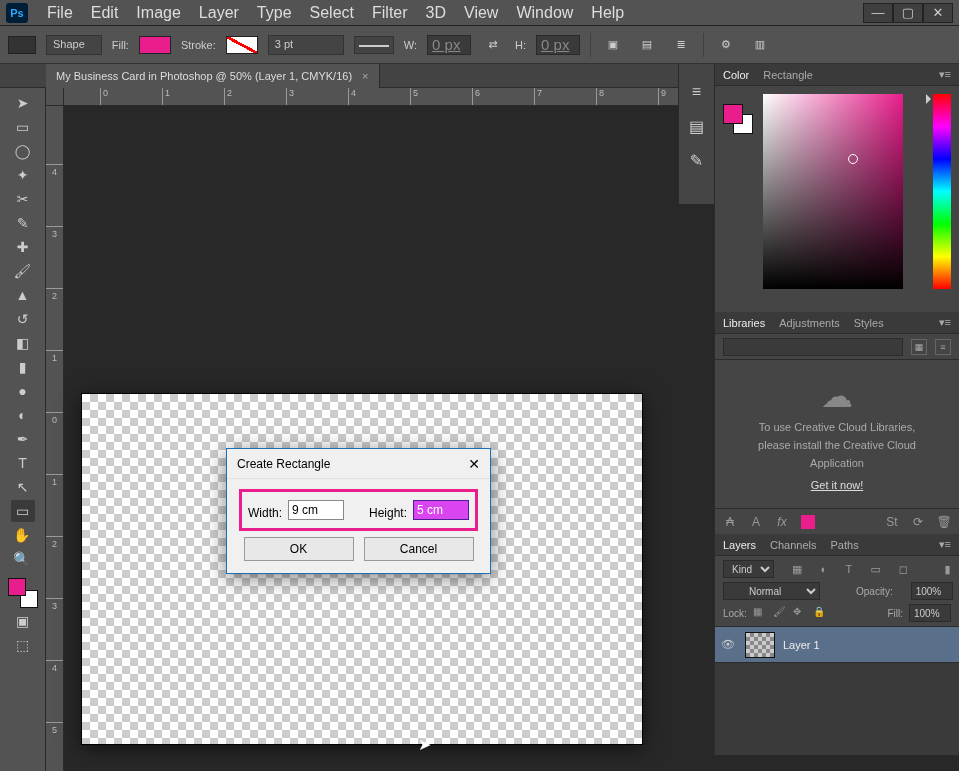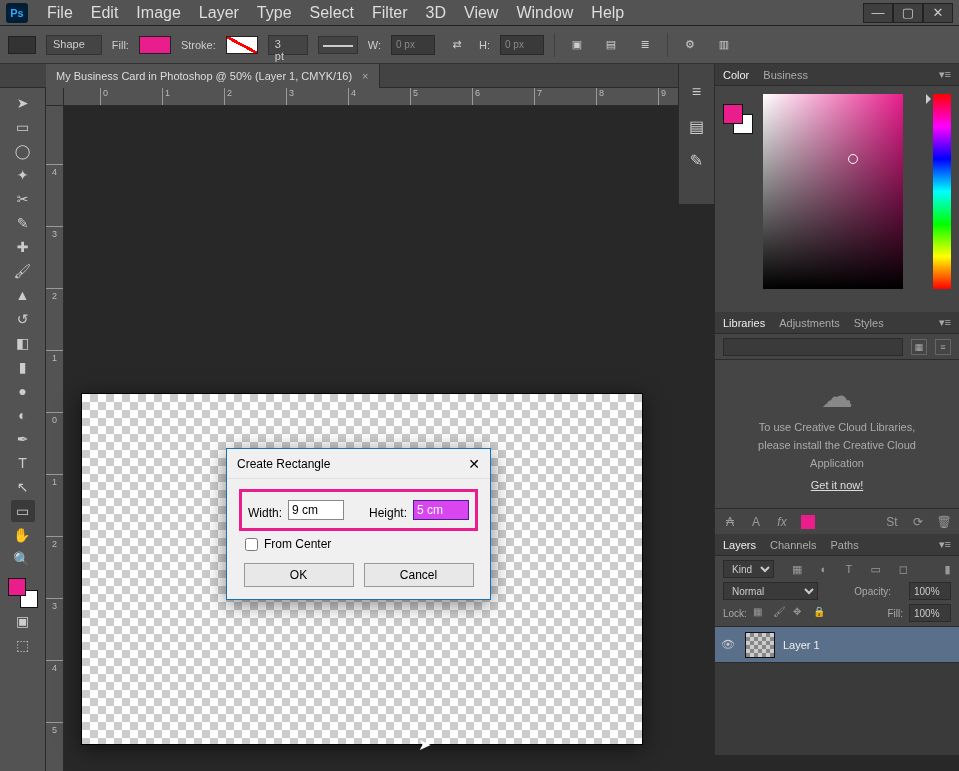--- a/index.html
+++ b/index.html
@@ -13,21 +13,21 @@
 .win-btn { width: 30px; height: 20px; background: #3f3f3f; display: flex; align-items: center; justify-content: center; color: #ccc; font-size: 13px; border: 1px solid #222; cursor: pointer; }
 
 
 .optionsbar { height: 38px; background: #535353; display: flex; align-items: center; padding: 0 8px; gap: 10px; border-bottom: 1px solid #323232; font-size: 11px; color: #ccc; }
 .opt-swatch { width: 28px; height: 18px; background: #333; border: 1px solid #222; }
 .opt-select { background: #444; border: 1px solid #333; color: #ccc; font-size: 11px; padding: 2px 16px 2px 6px; height: 20px; }
 .opt-label { color: #ccc; }
 .fill-swatch { width: 32px; height: 18px; background: #e91e8c; border: 1px solid #222; }
 .stroke-swatch { width: 32px; height: 18px; background: #fff; border: 1px solid #222; position: relative; }
 .stroke-swatch::after { content: ""; position: absolute; left: 0; top: 0; right: 0; bottom: 0; background: linear-gradient(to top right, transparent 45%, red 45%, red 55%, transparent 55%); }
-.opt-input { background: #3a3a3a; border: 1px solid #2a2a2a; color: #888; font-size: 10px; padding: 2px 4px; width: 44px; height: 20px; }
+.opt-input { background: #3a3a3a; border: 1px solid #2a2a2a; color: #888; font-size: 15px; padding: 2px 4px; width: 44px; height: 20px; text-decoration: underline; }
 .opt-line { width: 40px; height: 18px; border: 1px solid #333; background: #444; position: relative; }
 .opt-line::after { content:""; position: absolute; left: 4px; right: 4px; top: 50%; border-top: 2px solid #ccc; }
 .opt-iconbtn { width: 24px; height: 22px; display: flex; align-items: center; justify-content: center; color: #ccc; border: 1px solid transparent; }
 .opt-sep { width: 1px; height: 24px; background: #404040; }
 
 
 .doctab-row { height: 24px; background: #434343; border-bottom: 1px solid #2b2b2b; display: flex; align-items: center; padding-left: 46px; }
 .doctab { background: #535353; height: 24px; display: flex; align-items: center; padding: 0 10px; font-size: 11px; color: #ddd; border-right: 1px solid #2b2b2b; }
 .doctab-close { margin-left: 10px; color: #aaa; font-size: 11px; cursor: pointer; }
 
@@ -92,21 +92,21 @@
 .lib-icon { width:14px; height:14px; display:flex; align-items:center; justify-content:center; }
 .lib-selector { height: 26px; border-bottom:1px solid #2b2b2b; display:flex; align-items:center; padding:0 8px; gap:8px; }
 .lib-dropdown { flex:1; height:18px; background:#3a3a3a; border:1px solid #2b2b2b; }
 .lib-viewbtn { width:16px; height:16px; border:1px solid #666; display:flex; align-items:center; justify-content:center; font-size:9px; color:#aaa; }
 
 .layers-panel { flex: 1; display:flex; flex-direction:column; }
 .layers-controls { padding: 4px 8px; font-size: 11px; color:#ccc; display:flex; flex-direction:column; gap:4px; }
 .layers-row { display:flex; align-items:center; gap:18px; }
 .kind-sel { background:#3a3a3a; border:1px solid #2b2b2b; color:#ccc; font-size:10px; padding:1px 4px; height:18px; width:58px; }
 .filter-icon { width:16px; height:16px; color:#999; display:flex; align-items:center; justify-content:center; font-size:11px; }
-.blend-sel { background:#3a3a3a; border:1px solid #2b2b2b; color:#ccc; font-size:10px; padding:1px 4px; height:18px; width: 104px; }
+.blend-sel { background:#3a3a3a; border:1px solid #2b2b2b; color:#ccc; font-size:10px; padding:1px 21px; height:18px; width: 104px; }
 .opacity-label { color:#aaa; font-size:10px; }
 .opacity-val { background:#3a3a3a; border:1px solid #2b2b2b; color:#ccc; font-size:10px; padding:1px 4px; height:18px; width: 42px; }
 .lock-row { display:flex; align-items:center; gap:6px; font-size:10px; color:#aaa; }
 .lock-icon { width:14px; height:14px; color:#999; }
 .layers-list { flex:1; background:#3a3a3a; border-top:1px solid #2b2b2b; }
 .layer-item { display:flex; align-items:center; height: 36px; background:#5a6f8a; border-bottom:1px solid #2b2b2b; padding: 0 6px; gap:8px; font-size:11px; color:#eee; }
 .layer-eye { width:16px; color:#ccc; }
 .layer-thumb { width:30px; height:26px; background-image: linear-gradient(45deg,#888 25%,transparent 25%,transparent 75%,#888 75%),linear-gradient(45deg,#888 25%,#ccc 25%,#ccc 75%,#888 75%); background-size: 8px 8px; background-position:0 0,4px 4px; border:1px solid #111; }
 
 .cursor { position:absolute; left: 418px; top: 735px; font-size: 16px; color:#fff; transform: rotate(0deg); pointer-events: none; }
@@ -134,21 +134,21 @@
   </div>
 </div>
 
 <div class="optionsbar">
   <div class="opt-swatch"></div>
   <div class="opt-select">Shape</div>
   <span class="opt-label">Fill:</span>
   <div class="fill-swatch"></div>
   <span class="opt-label">Stroke:</span>
   <div class="stroke-swatch"></div>
-  <div class="opt-select" style="width:40px">3 pt</div>
+  <div class="opt-select" style="width:76px">3 pt</div>
   <div class="opt-line"></div>
   <span class="opt-label">W:</span>
   <input class="opt-input" value="0 px" style="">
   <span class="opt-iconbtn">⇄</span>
   <span class="opt-label">H:</span>
   <input class="opt-input" value="0 px" style="">
   <div class="opt-sep"></div>
   <span class="opt-iconbtn">▣</span>
   <span class="opt-iconbtn">▤</span>
   <span class="opt-iconbtn">≣</span>
@@ -230,44 +230,40 @@
         <span class="dialog-close">✕</span>
       </div>
       <div class="dialog-body">
         <div class="highlight-box">
           <span class="dlg-label">Width:</span>
           <input class="dlg-input" value="9 cm" style="">
           <span style="flex:1"></span>
           <span class="dlg-label">Height:</span>
           <input class="dlg-input sel" value="5 cm" style="">
         </div>
-        <div class="dlg-check-row">
-          <input type="checkbox" class="dlg-check" style="">
-          <span>From Center</span>
-        </div>
         <div class="dlg-buttons">
           <button class="dlg-btn">OK</button>
           <button class="dlg-btn">Cancel</button>
         </div>
       </div>
     </div>
   </div>
 </div>
 
 <div class="dock-strip">
   <div class="strip-icon">≡</div>
   <div class="strip-icon">▤</div>
   <div class="strip-icon">✎</div>
 </div>
 
 <div class="right-dock">
 
   <div class="panel-header">
     <span class="panel-tab active">Color</span>
-    <span class="panel-tab">Business</span>
+    <span class="panel-tab">Rectangle</span>
     <span class="panel-menu">▾≡</span>
   </div>
   <div class="color-panel">
     <div class="mini-swatches">
       <div class="mini-bg"></div>
       <div class="mini-fg"></div>
     </div>
     <div class="color-field">
       <div class="color-handle"></div>
     </div>

